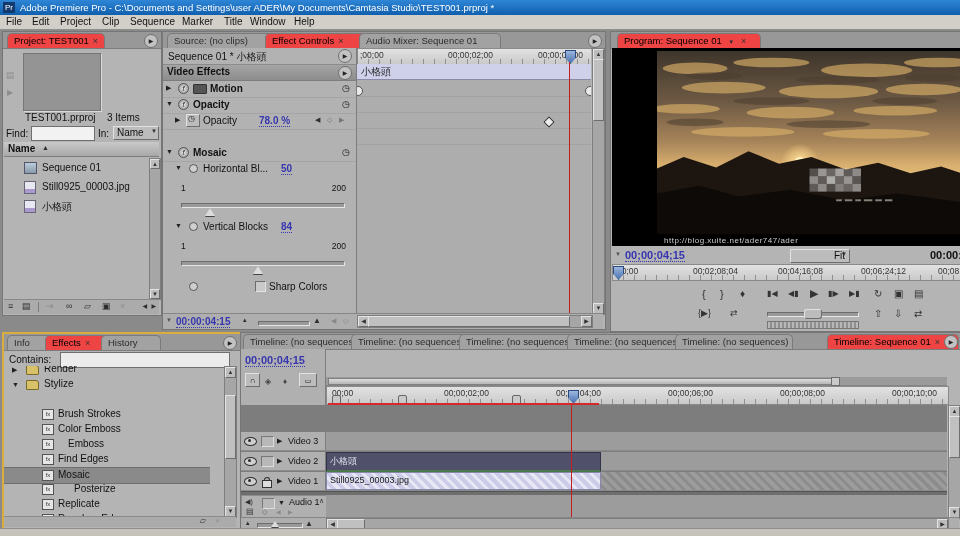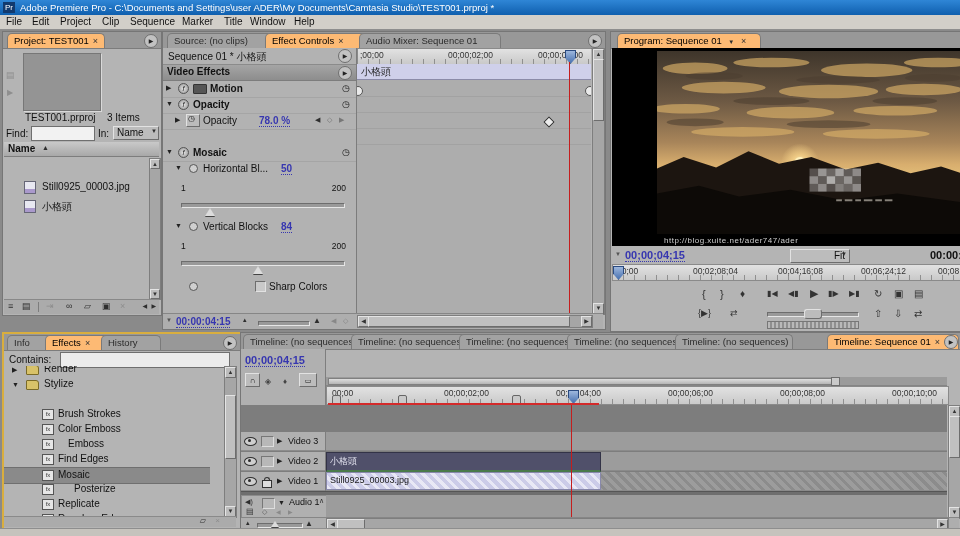--- a/index.html
+++ b/index.html
@@ -4,21 +4,21 @@
 <style>
   html,body{margin:0;padding:0;background:#555;}
   .app{position:relative;width:960px;height:536px;overflow:hidden;background:#8a8a8a;
        font-family:"Liberation Sans",sans-serif;font-size:10px;color:#111;
        -webkit-font-smoothing:none;}
   .abs{position:absolute;}
   .panel{position:absolute;background:#b4b4b4;border:1px solid #767676;}
   .tabbar{position:absolute;left:0;right:0;top:0;height:16px;background:#989898;border-bottom:1px solid #7c7c7c;}
   .tab{position:absolute;top:1px;height:13px;background:#a2a2a2;border:1px solid #7a7a7a;border-bottom:none;
        border-radius:5px 5px 0 0;font-size:9.5px;color:#2c2c2c;padding:1px 6px 0 6px;white-space:nowrap;overflow:hidden;}
-  .tab.active{background:#fdba74;color:#000;}
+  .tab.active{background:#ef4444;color:#000;}
   .tab .x{margin-left:4px;font-size:9px;color:#333;}
   .pmenu{position:absolute;top:2px;width:12px;height:12px;border-radius:50%;background:#c2c2c2;border:1px solid #6f6f6f;
        font-size:6px;text-align:center;line-height:12px;color:#222;}
   .bvl{background:#bcbcbc;border:1px solid;border-color:#e2e2e2 #6d6d6d #6d6d6d #e2e2e2;}
   .blue{color:#3636b0;font-weight:bold;border-bottom:1px dotted #3636b0;}
   .ic{display:inline-block;text-align:center;color:#2e2e2e;}
   .sb{position:absolute;background:#a6a6a6;border:1px solid #7e7e7e;}
   .sbt{position:absolute;background:#c0c0c0;border:1px solid;border-color:#e4e4e4 #6d6d6d #6d6d6d #e4e4e4;}
   .sba{position:absolute;background:#bdbdbd;border:1px solid;border-color:#e4e4e4 #6d6d6d #6d6d6d #e4e4e4;
        font-size:6px;line-height:8px;text-align:center;color:#333;}
@@ -90,20 +90,24 @@
     <span class="abs" style="left:3px;top:96px;">Find:</span>
     <input class="abs" type="text" style="left: 28px; top: 94px; width: 58px; height: 11px; border: 1px solid rgb(111, 111, 111); background: rgb(242, 242, 242); font-size: 9px;">
     <span class="abs" style="left:95px;top:96px;">In:</span>
     <div class="abs bvl" style="left:110px;top:94px;width:44px;height:12px;">
       <span style="position:absolute;left:3px;top:0;">Name</span>
       <span class="ic" style="position:absolute;right:1px;top:1px;font-size:6px;">▼</span>
     </div>
     <div class="abs" style="left:1px;top:110px;width:155px;height:14px;background:linear-gradient(#c9c9c9,#a8a8a8);border-bottom:1px solid #7d7d7d;">
       <span style="position:absolute;left:4px;top:1px;font-weight:bold;">Name</span>
       <span class="ic" style="position:absolute;left:38px;top:2px;font-size:7px;">▲</span>
+    </div>
+    <div class="abs" style="left:1px;top:126px;width:144px;height:19px;">
+      <span class="abs" style="left:20px;top:4px;width:11px;height:10px;background:linear-gradient(#bcd,#89a);border:1px solid #556;"></span>
+      <span class="abs" style="left:38px;top:4px;">Sequence 01</span>
     </div>
     <div class="abs" style="left:1px;top:145px;width:144px;height:19px;">
       <span class="abs" style="left:20px;top:4px;width:10px;height:11px;background:#e8e8f2;border:1px solid #667;box-shadow:inset 0 -4px 0 #a9c;"></span>
       <span class="abs" style="left:38px;top:4px;">Still0925_00003.jpg</span>
     </div>
     <div class="abs" style="left:1px;top:164px;width:144px;height:19px;">
       <span class="abs" style="left:20px;top:4px;width:10px;height:11px;background:#e8e8f2;border:1px solid #667;box-shadow:inset 0 -4px 0 #a9c;"></span>
       <span class="abs" style="left:38px;top:4px;">小格頭</span>
     </div>
     <div class="sb" style="left:146px;top:126px;width:10px;height:140px;">

